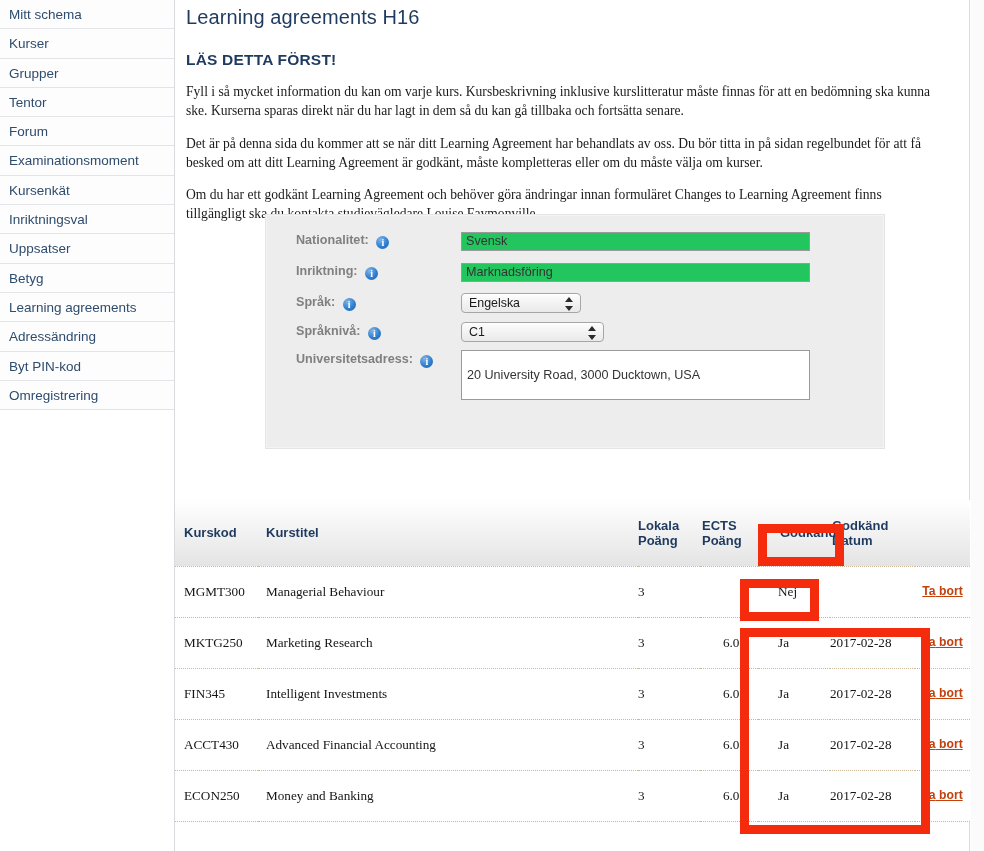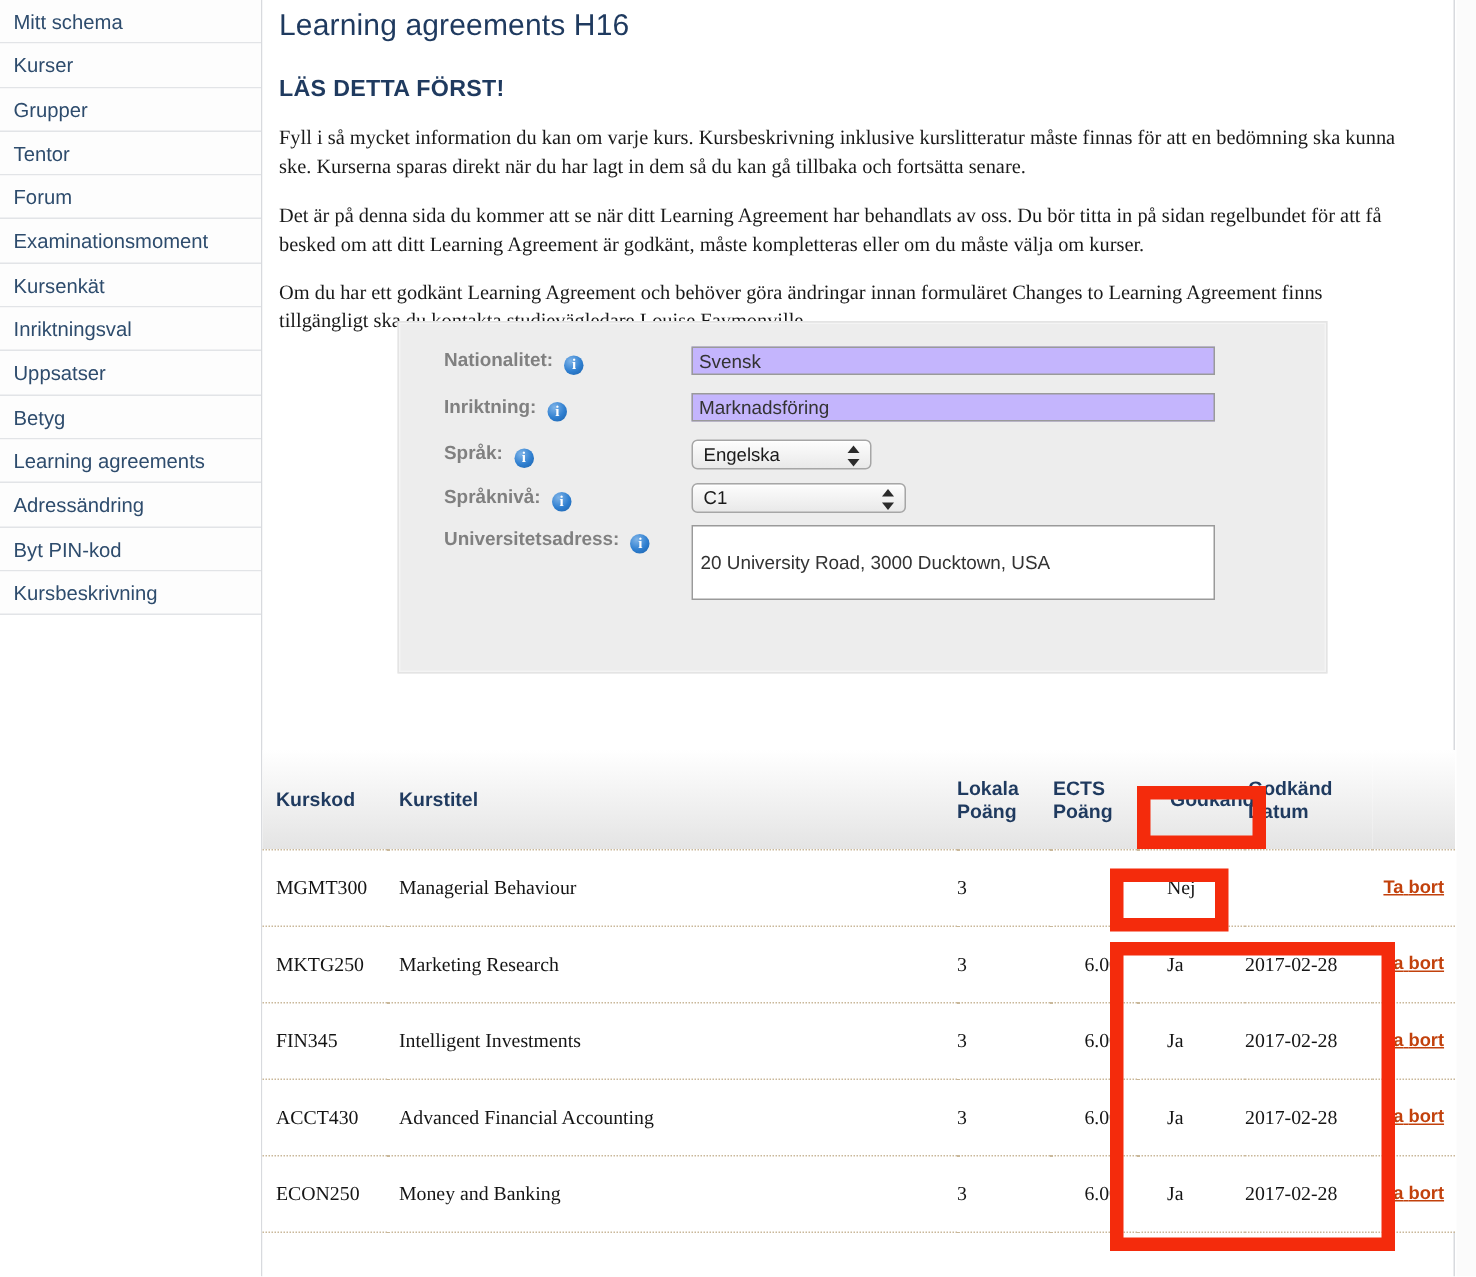--- a/index.html
+++ b/index.html
@@ -120,21 +120,21 @@
   .fld {
     position: absolute;
     left: 178px;
     font-family: "Liberation Sans", sans-serif;
   }
   input.txt {
     width: 349px; height: 19px;
     padding: 1px 4px;
     font-size: 12.6px;
     color: #333;
-    background: #c4b5fd;
+    background: #22c55e;
     border: 1px solid #9a9a9a;
     border-radius: 0;
     outline: none;
   }
   .selwrap {
     position: relative;
     display: inline-block;
     background: linear-gradient(to bottom, #fdfdfd 0%, #e9e9e9 100%);
     border: 1px solid #a6a6a6;
     border-radius: 4px;
@@ -264,21 +264,21 @@
     <div class="side-item">Tentor</div>
     <div class="side-item">Forum</div>
     <div class="side-item">Examinationsmoment</div>
     <div class="side-item">Kursenkät</div>
     <div class="side-item">Inriktningsval</div>
     <div class="side-item">Uppsatser</div>
     <div class="side-item">Betyg</div>
     <div class="side-item">Learning agreements</div>
     <div class="side-item">Adressändring</div>
     <div class="side-item">Byt PIN-kod</div>
-    <div class="side-item">Kursbeskrivning</div>
+    <div class="side-item">Omregistrering</div>
   </nav>
 
   <div id="main">
 
     <h1 class="page-title">Learning agreements H16</h1>
     <h2 class="sub-title">LÄS DETTA FÖRST!</h2>
 
     <p class="intro">Fyll i så mycket information du kan om varje kurs. Kursbeskrivning inklusive kurslitteratur måste finnas för att en bedömning ska kunna ske. Kurserna sparas direkt när du har lagt in dem så du kan gå tillbaka och fortsätta senare.</p>
     <p class="intro">Det är på denna sida du kommer att se när ditt Learning Agreement har behandlats av oss. Du bör titta in på sidan regelbundet för att få besked om att ditt Learning Agreement är godkänt, måste kompletteras eller om du måste välja om kurser.</p>
     <p class="intro">Om du har ett godkänt Learning Agreement och behöver göra ändringar innan formuläret Changes to Learning Agreement finns tillgängligt ska du kontakta studievägledare Louise Faymonville.</p>

